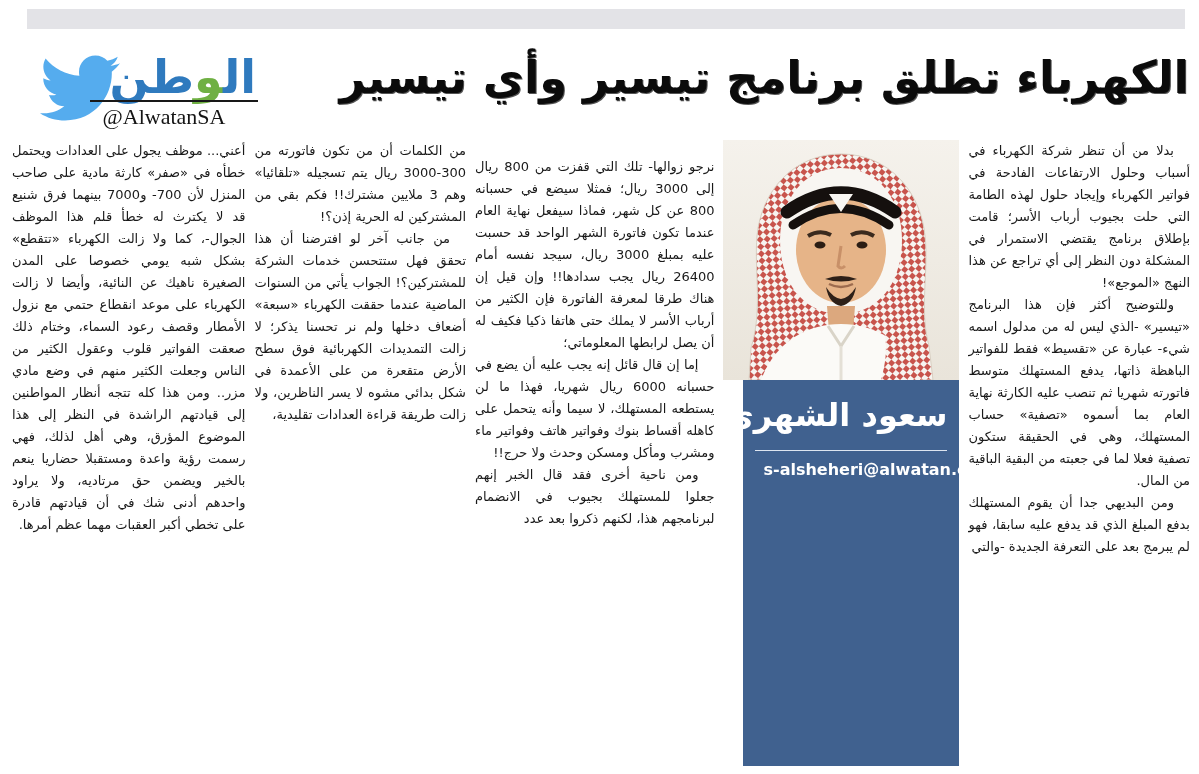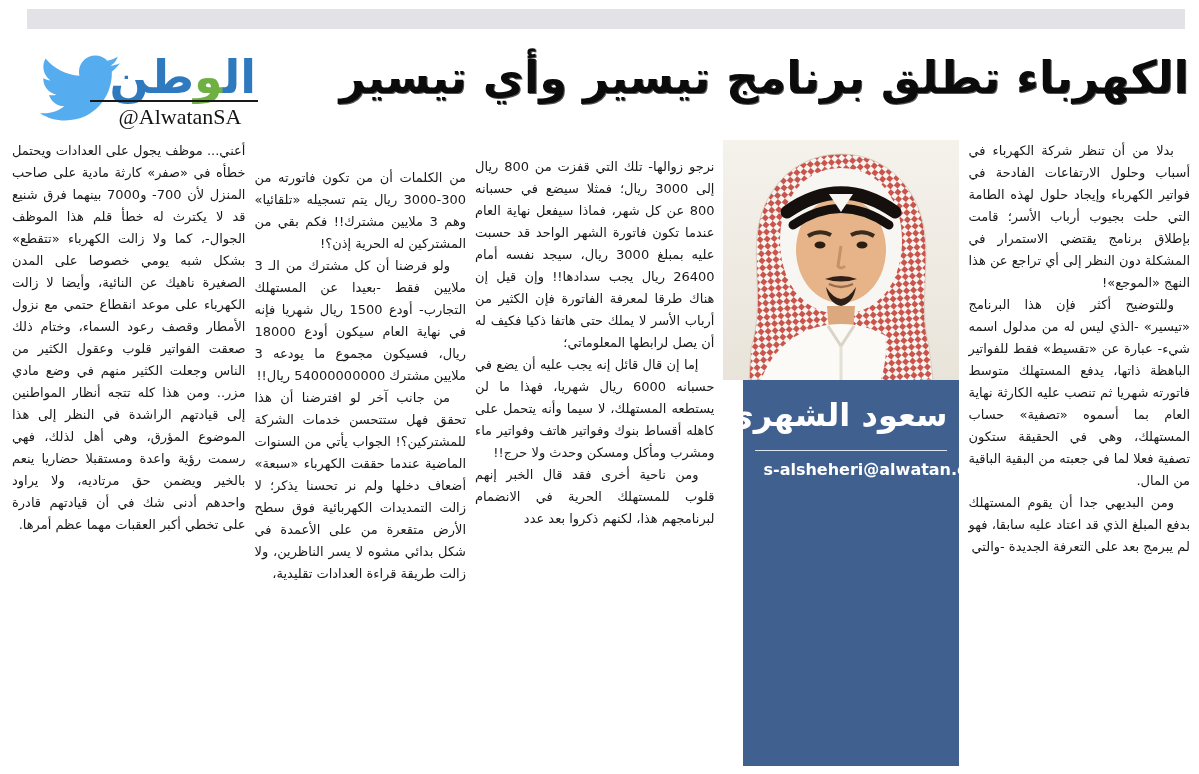--- a/index.html
+++ b/index.html
@@ -20,21 +20,21 @@
     position:absolute; right:6px; top:8px; direction:rtl;
     font-size:46px; font-weight:bold; color:#2f7abe;
     line-height:54px; letter-spacing:-1px; white-space:nowrap;
   }
   .wordmark .waw { color:#6fb043; }
   .wm-underline {
     position:absolute; right:4px; top:58px; width:168px; height:0;
     border-top:2.5px solid #181818;
   }
   .handle {
-    position:absolute; right:0; top:62px; width:164px;
+    position:absolute; right:16px; top:62px; width:164px;
     font-family:"Liberation Serif", serif; font-size:22px; color:#141414;
     text-align:center; white-space:nowrap;
   }
   
   .headline {
     position:absolute; right:10px; top:36px; direction:rtl;
     font-size:45px; font-weight:bold; color:#0b0b0b;
     white-space:nowrap; letter-spacing:-1px; line-height:84px;
     text-shadow:1px 1px 0 #555;
   }
@@ -44,21 +44,21 @@
     display:flex; direction:rtl; gap:9px;
   }
   .col {
     font-size:13px; line-height:22px; color:#191919;
     text-align:justify; overflow:hidden; direction:rtl;
   }
   .col p { margin:0; text-indent:16px; }
   .col p.cont { text-indent:0; }
   .col-1 { width:222px; }
   .col-2 { width:240px;margin-top:16px; }
-  .col-3 { width:212px;margin-top:27px; }
+  .col-3 { width:212px; }
   .col-4 { width:234px; }
   
   .photocol { width:236px; }
   .photo { width:236px; height:240px; display:block; }
   .bluebox {
     width:216px; height:386px; background:#40618f; color:#ffffff;
   }
   .author-name {
     direction:rtl; text-align:right; padding:16px 12px 0 12px;
     font-size:32px; font-weight:bold; line-height:38px; white-space:nowrap;
@@ -85,21 +85,21 @@
     <div class="handle">@AlwatanSA</div>
   </div>
 
   <div class="headline">الكهرباء تطلق برنامج تيسير وأي تيسير</div>
 
   <div class="cols">
 
     <div class="col col-1">
       <p>بدلا من أن تنظر شركة الكهرباء في أسباب وحلول الارتفاعات الفادحة في فواتير الكهرباء وإيجاد حلول لهذه الطامة التي حلت بجيوب أرباب الأسر؛ قامت بإطلاق برنامج يقتضي الاستمرار في المشكلة دون النظر إلى أي تراجع عن هذا النهج «الموجع»!</p>
       <p>وللتوضيح أكثر فإن هذا البرنامج «تيسير» -الذي ليس له من مدلول اسمه شيء- عبارة عن «تقسيط» فقط للفواتير الباهظة ذاتها، يدفع المستهلك متوسط فاتورته شهريا ثم تنصب عليه الكارثة نهاية العام بما أسموه «تصفية» حساب المستهلك، وهي في الحقيقة ستكون تصفية فعلا لما في جعبته من البقية الباقية من المال.</p>
-      <p>ومن البديهي جدا أن يقوم المستهلك بدفع المبلغ الذي قد اعتاد عليه سابقا، فهو لم يبرمج بعد على التعرفة الجديدة -والتي</p>
+      <p>ومن البديهي جدا أن يقوم المستهلك بدفع المبلغ الذي قد يدفع عليه سابقا، فهو لم يبرمج بعد على التعرفة الجديدة -والتي</p>
     </div>
 
     <div class="photocol">
       <svg class="photo" viewBox="0 0 236 240">
         <defs>
           <linearGradient id="bgg" x1="0" y1="0" x2="0" y2="1">
             <stop offset="0" stop-color="#f5f2ec"></stop>
               <stop offset="1" stop-color="#e9e4da"></stop>
           </linearGradient>
           <pattern id="chk" width="10" height="10" patternUnits="userSpaceOnUse" patternTransform="rotate(40)">
@@ -132,26 +132,25 @@
       <div class="bluebox">
         <div class="author-name">سعود الشهري</div>
         <div class="byline-divider"></div>
         <div class="author-email">s-alsheheri@alwatan.com.sa</div>
       </div>
     </div>
 
     <div class="col col-2">
       <p class="cont">نرجو زوالها- تلك التي قفزت من 800 ريال إلى 3000 ريال؛ فمثلا سيضع في حسبانه 800 عن كل شهر، فماذا سيفعل نهاية العام عندما تكون فاتورة الشهر الواحد قد حسبت عليه بمبلغ 3000 ريال، سيجد نفسه أمام 26400 ريال يجب سدادها!! وإن قيل إن هناك طرقا لمعرفة الفاتورة فإن الكثير من أرباب الأسر لا يملك حتى هاتفا ذكيا فكيف له أن يصل لرابطها المعلوماتي؛</p>
       <p>إما إن قال قائل إنه يجب عليه أن يضع في حسبانه 6000 ريال شهريا، فهذا ما لن يستطعه المستهلك، لا سيما وأنه يتحمل على كاهله أقساط بنوك وفواتير هاتف وفواتير ماء ومشرب ومأكل ومسكن وحدث ولا حرج!!</p>
-      <p>ومن ناحية أخرى فقد قال الخبر إنهم قلوب للمستهلك الحرية في الانضمام لبرنامجهم هذا، لكنهم ذكروا بعد عدد</p>
+      <p>ومن ناحية أخرى فقد قال الخبر إنهم جعلوا للمستهلك بجيوب في الانضمام لبرنامجهم هذا، لكنهم ذكروا بعد عدد</p>
     </div>
 
     <div class="col col-3">
       <p class="cont">من الكلمات أن من تكون فاتورته من 300-3000 ريال يتم تسجيله «تلقائيا» وهم 3 ملايين مشترك!! فكم بقي من المشتركين له الحرية إذن؟!</p>
-      <p>ولو فرضنا أن كل مشترك من الـ 3 ملايين فقط -بعيدا عن المستهلك التجارب- أودع 1500 ريال شهريا فإنه في نهاية العام سيكون أودع 18000 ريال، فسيكون مجموع ما يودعه 3 ملايين مشترك 54000000000 ريال!!</p>
       <p>من جانب آخر لو افترضنا أن هذا تحقق فهل ستتحسن خدمات الشركة للمشتركين؟! الجواب يأتي من السنوات الماضية عندما حققت الكهرباء «سبعة» أضعاف دخلها ولم نر تحسنا يذكر؛ لا زالت التمديدات الكهربائية فوق سطح الأرض متقعرة من على الأعمدة في شكل بدائي مشوه لا يسر الناظرين، ولا زالت طريقة قراءة العدادات تقليدية،</p>
     </div>
 
     <div class="col col-4">
       <p class="cont">أعني... موظف يجول على العدادات ويحتمل خطأه في «صفر» كارثة مادية على صاحب المنزل لأن 700- و7000 بينهما فرق شنيع قد لا يكترث له خطأ قلم هذا الموظف الجوال-، كما ولا زالت الكهرباء «تتقطع» بشكل شبه يومي خصوصا على المدن الصغيرة ناهيك عن النائية، وأيضا لا زالت الكهرباء على موعد انقطاع حتمي مع نزول الأمطار وقصف رعود السماء، وختام ذلك صعقت الفواتير قلوب وعقول الكثير من الناس وجعلت الكثير منهم في وضع مادي مزر.. ومن هذا كله تتجه أنظار المواطنين إلى قيادتهم الراشدة في النظر إلى هذا الموضوع المؤرق، وهي أهل لذلك، فهي رسمت رؤية واعدة ومستقبلا حضاريا ينعم بالخير ويضمن حق مرتاديه، ولا يراود واحدهم أدنى شك في أن قيادتهم قادرة على تخطي أكبر العقبات مهما عظم أمرها.</p>
     </div>
 
   </div>
 </div>
 

